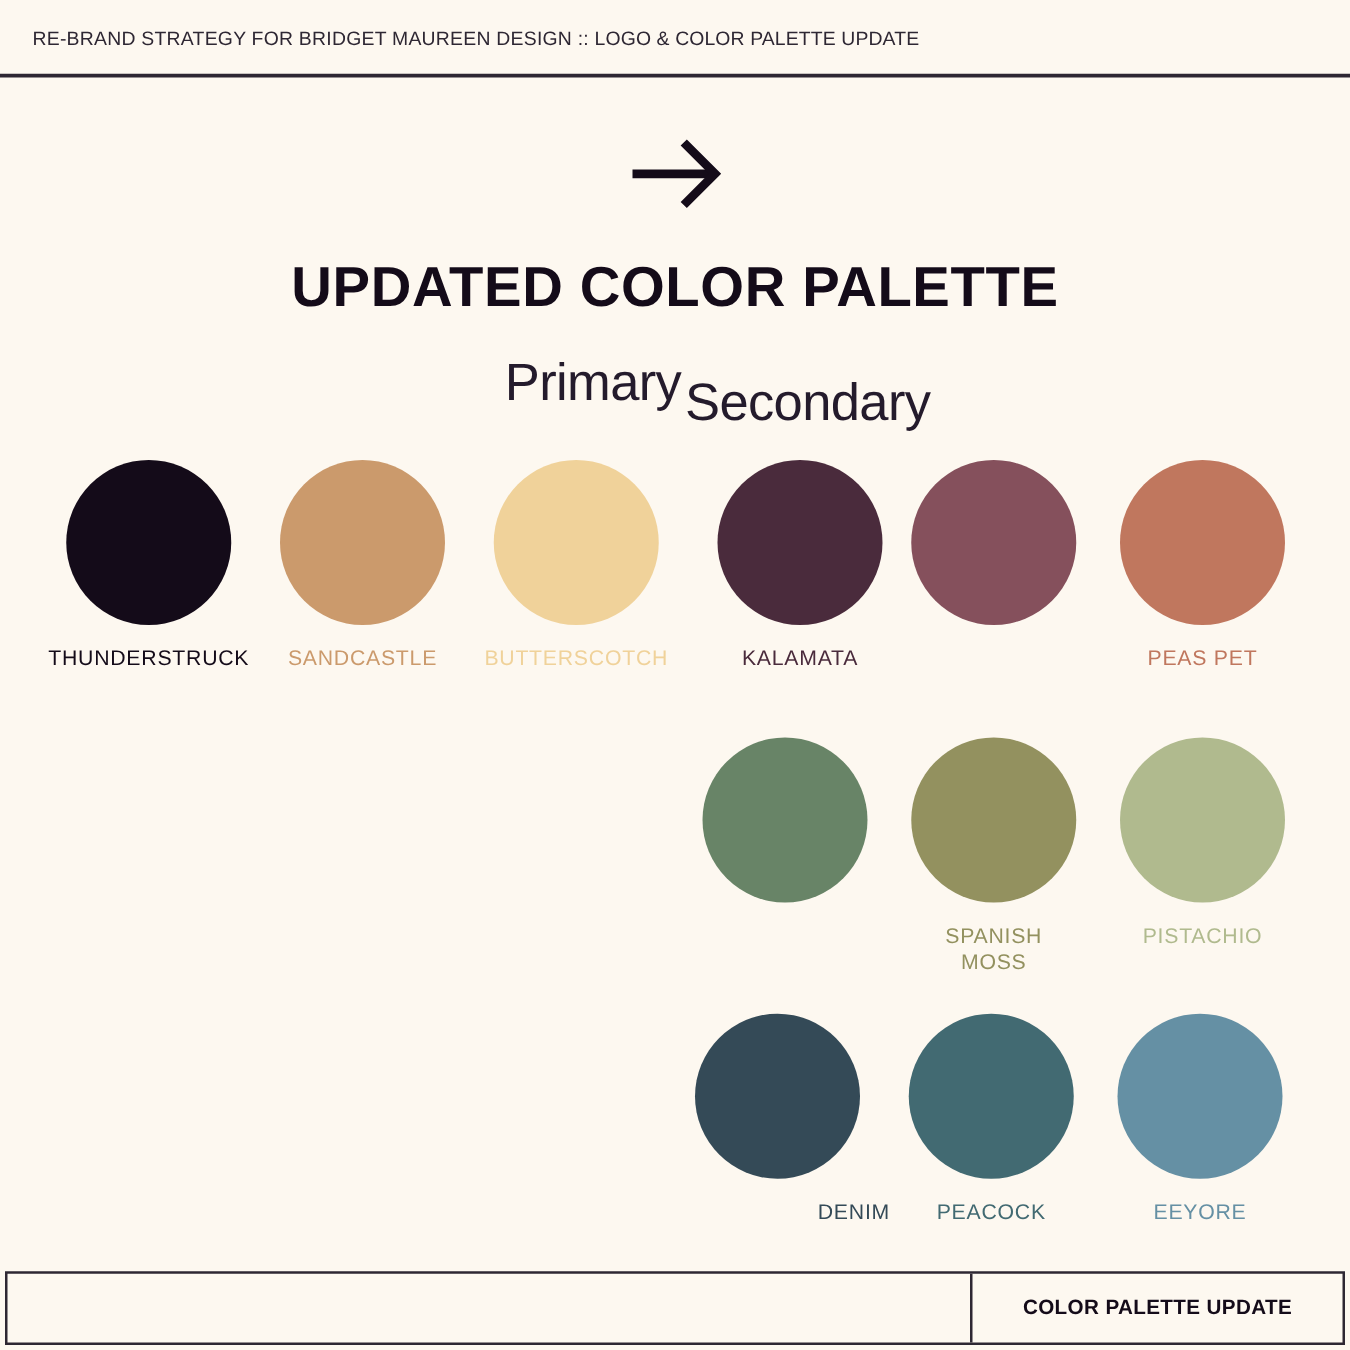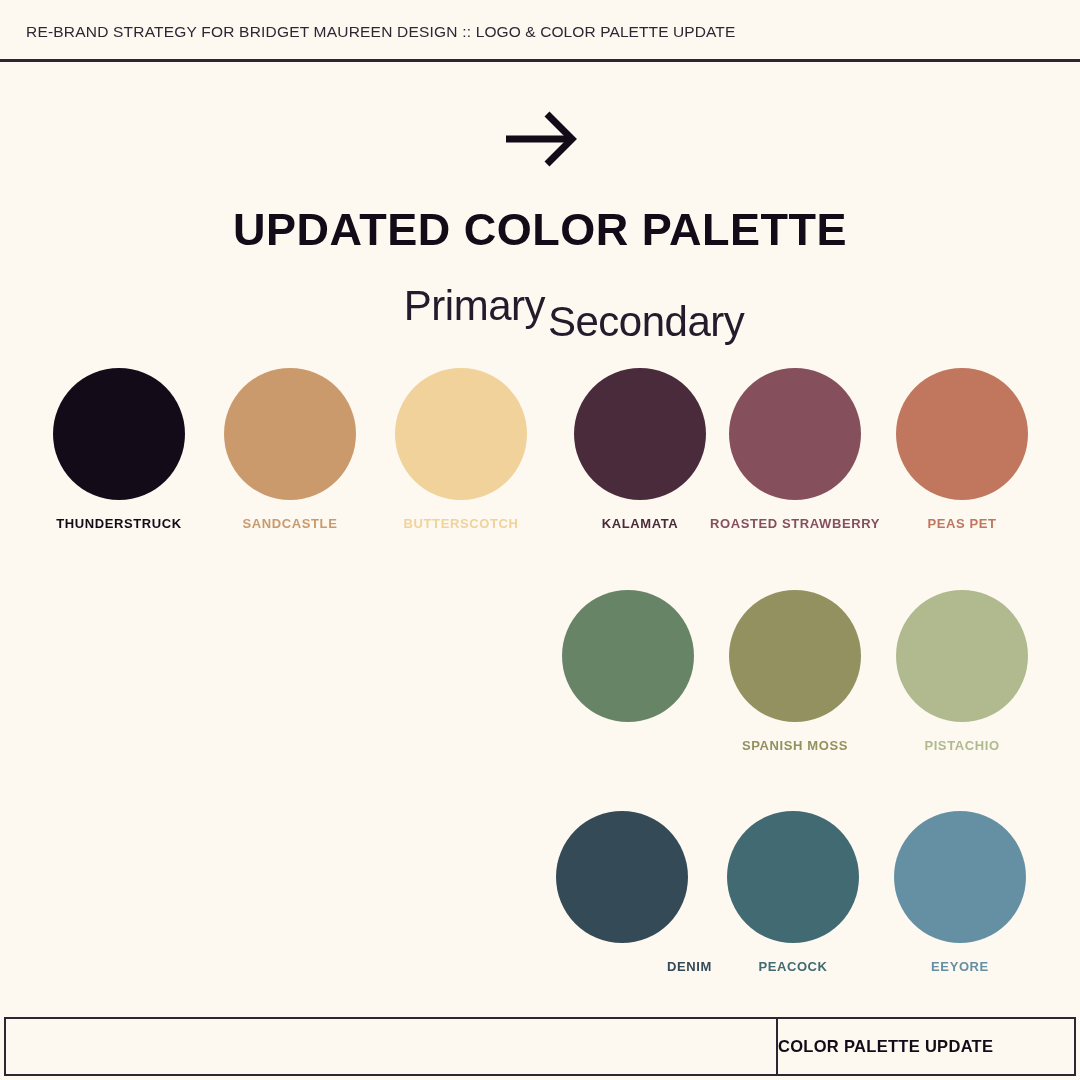--- a/index.html
+++ b/index.html
@@ -98,22 +98,22 @@
     text-align: center;
   }
   .swatch-dot {
     width: 132px;
     height: 132px;
     border-radius: 50%;
     margin: 0 auto;
   }
   .swatch-label {
     margin-top: 16px;
-    font-size: 13px;
-    font-weight: 700;
+    font-size: 17px;
+    font-weight: 400;
     letter-spacing: 0.6px;
     line-height: 1.25;
   }
 
   
   #col-thunderstruck { left: 29px;  top: 368px; }
   #col-sandcastle    { left: 200px; top: 368px; }
   #col-butterscotch  { left: 371px; top: 368px; }
 
   
@@ -143,21 +143,21 @@
     display: flex;
   }
   #footer-left {
     flex: 0 0 770px;
     border-right: 2px solid #2E2733;
   }
   #footer-right {
     flex: 1;
     display: flex;
     align-items: center;
-    justify-content: flex-start;
+    justify-content: center;
   }
   #footer-label {
     font-size: 16.5px;
     font-weight: 700;
     letter-spacing: 0.3px;
     color: #140B19;
     white-space: nowrap;
   }
 </style>
 </head>
@@ -196,21 +196,20 @@
   <div class="swatch-label" style="color: rgb(240, 210, 154);">BUTTERSCOTCH</div>
 </div>
 
 <div id="col-kalamata" class="swatch-col">
   <div class="swatch-dot" style="background-color: rgb(74, 43, 60);"></div>
   <div class="swatch-label" style="color: rgb(74, 43, 60);">KALAMATA</div>
 </div>
 
 <div id="col-roasted-strawberry" class="swatch-col">
   <div class="swatch-dot" style="background-color: rgb(133, 80, 92);"></div>
-  <div class="swatch-label" style="color: rgb(133, 80, 92); width: 170px; margin-left: auto; margin-right: auto;">ROASTED STRAWBERRY</div>
 </div>
 
 <div id="col-chia-pet" class="swatch-col">
   <div class="swatch-dot" style="background-color: rgb(192, 119, 94);"></div>
   <div class="swatch-label" style="color: rgb(192, 119, 94);">PEAS PET</div>
 </div>
 
 <div id="col-canned-peas" class="swatch-col">
   <div class="swatch-dot" style="background-color: rgb(104, 132, 103);"></div>
 </div>

